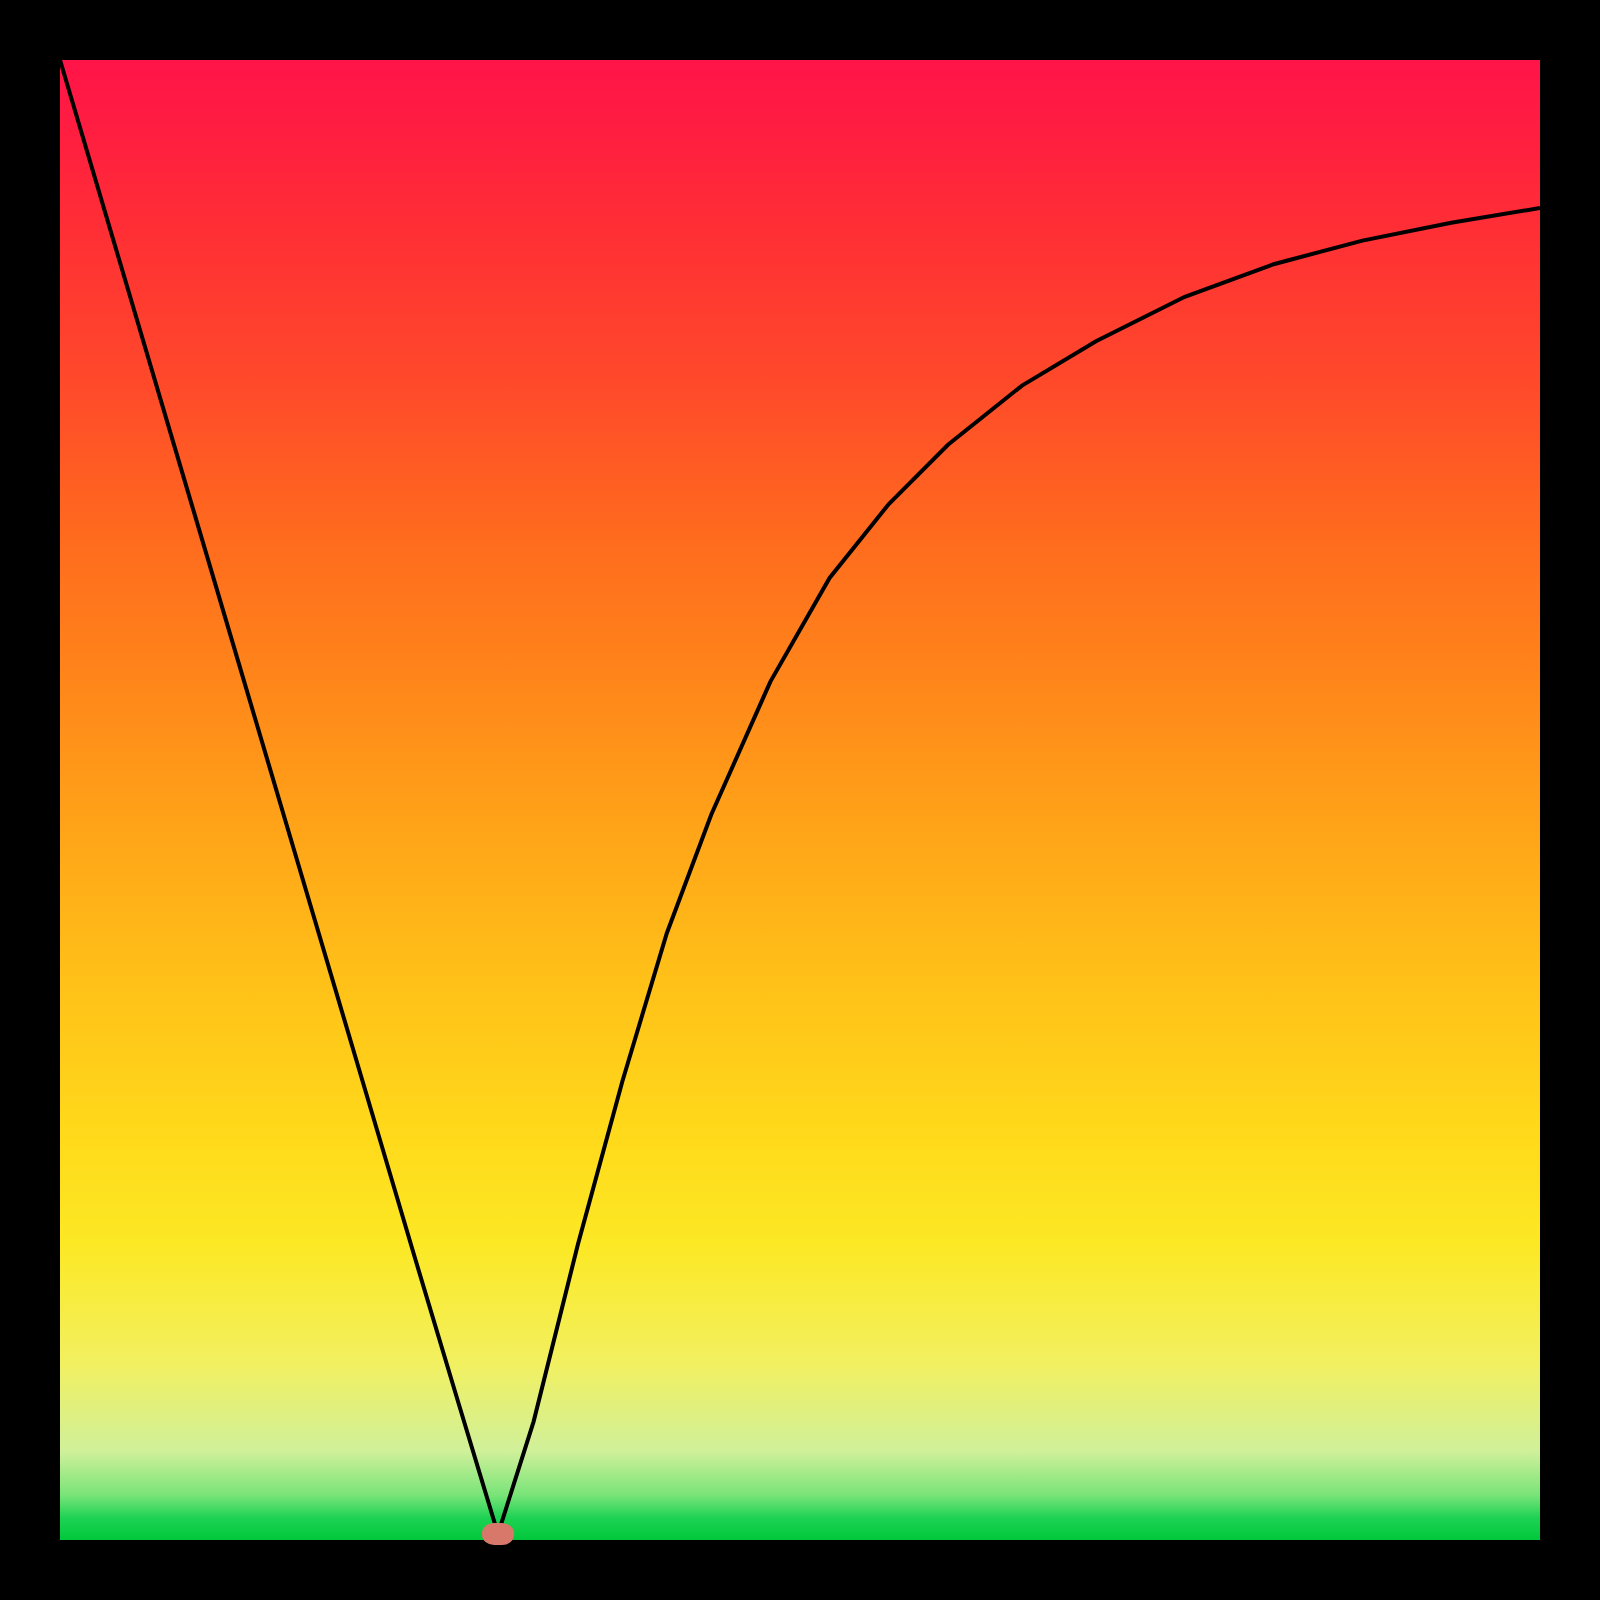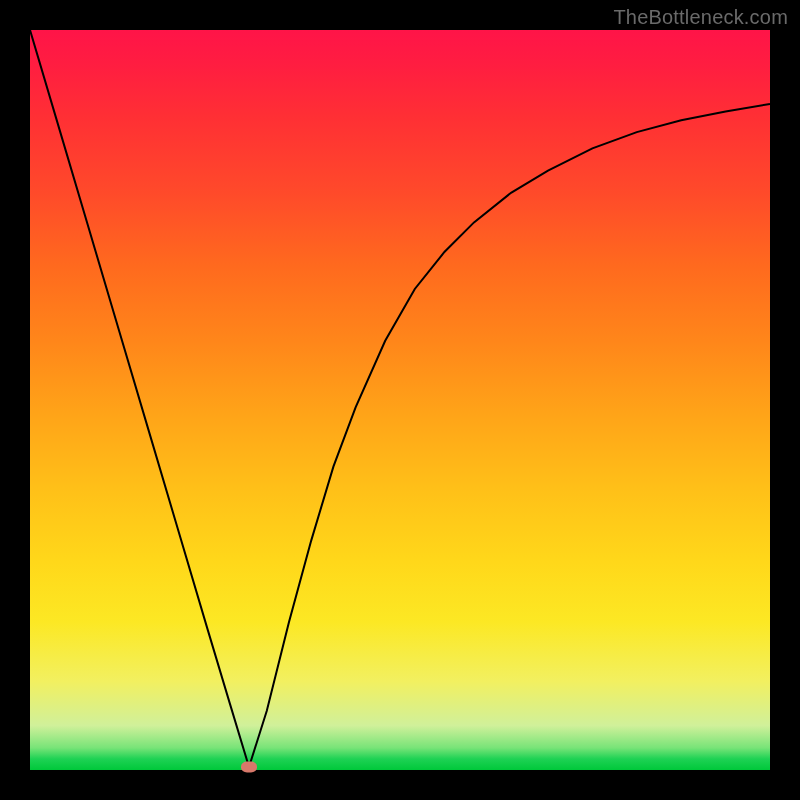--- a/index.html
+++ b/index.html
@@ -70,14 +70,13 @@
 </head>
 <body>
 
 <div class="frame">
   <div class="plot">
     <svg class="curve-layer" viewBox="0 0 740 740" preserveAspectRatio="none">
       <path id="curve-path" d="M0.0 0.0 L29.6 99.9 L59.2 199.8 L88.8 299.7 L118.4 399.6 L148.0 499.5 L177.6 599.4 L199.8 673.4 L219.0 737.0 L236.8 680.8 L259.0 592.0 L281.2 510.6 L303.4 436.6 L325.6 377.4 L355.2 310.8 L384.8 259.0 L414.4 222.0 L444.0 192.4 L481.0 162.8 L518.0 140.6 L562.4 118.4 L606.8 102.1 L651.2 90.3 L695.6 81.4 L740.0 74.0" fill="none" stroke="#000" stroke-width="2"></path>
     </svg>
     <div id="marker" class="marker" style="left: 219.04px; top: 737.04px; background: rgb(216, 120, 106);"></div>
   </div>
-  <div class="watermark">TheBottleneck.com</div>
 </div>
 
 </body></html>

